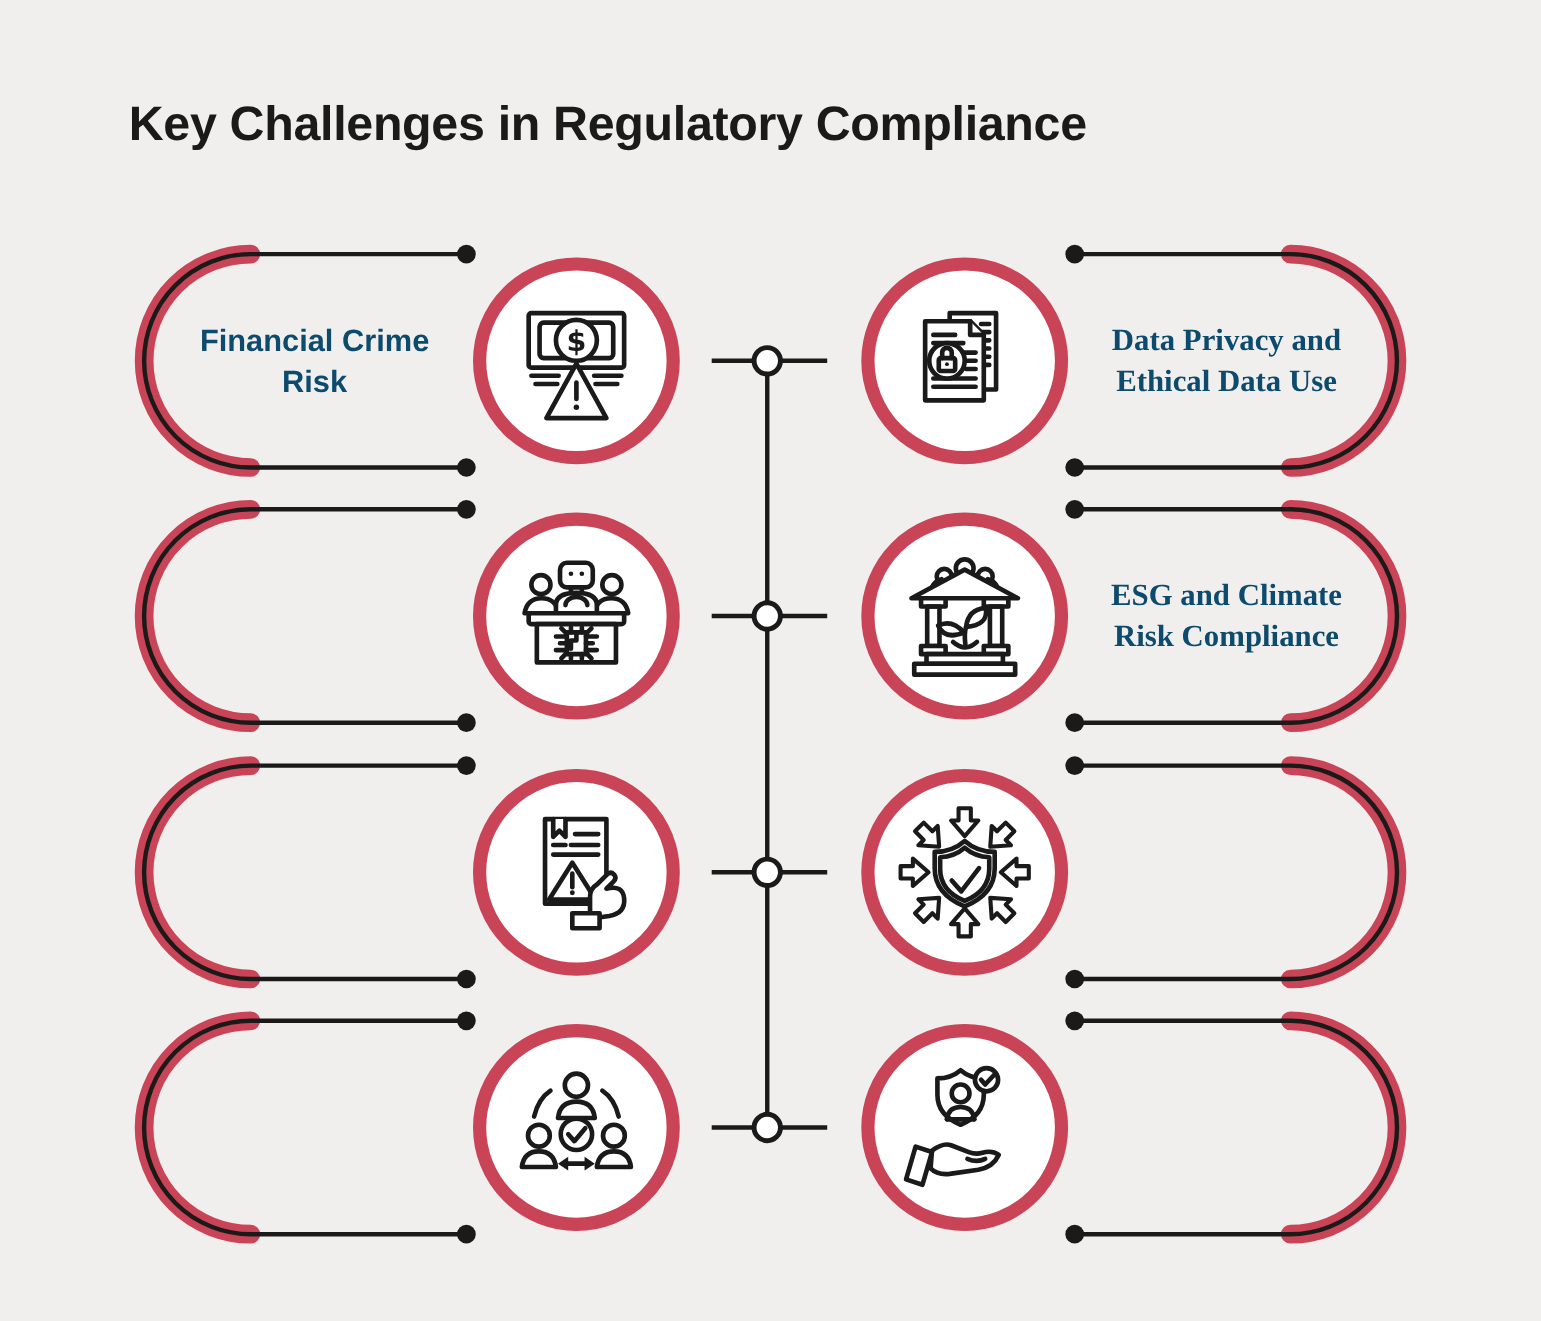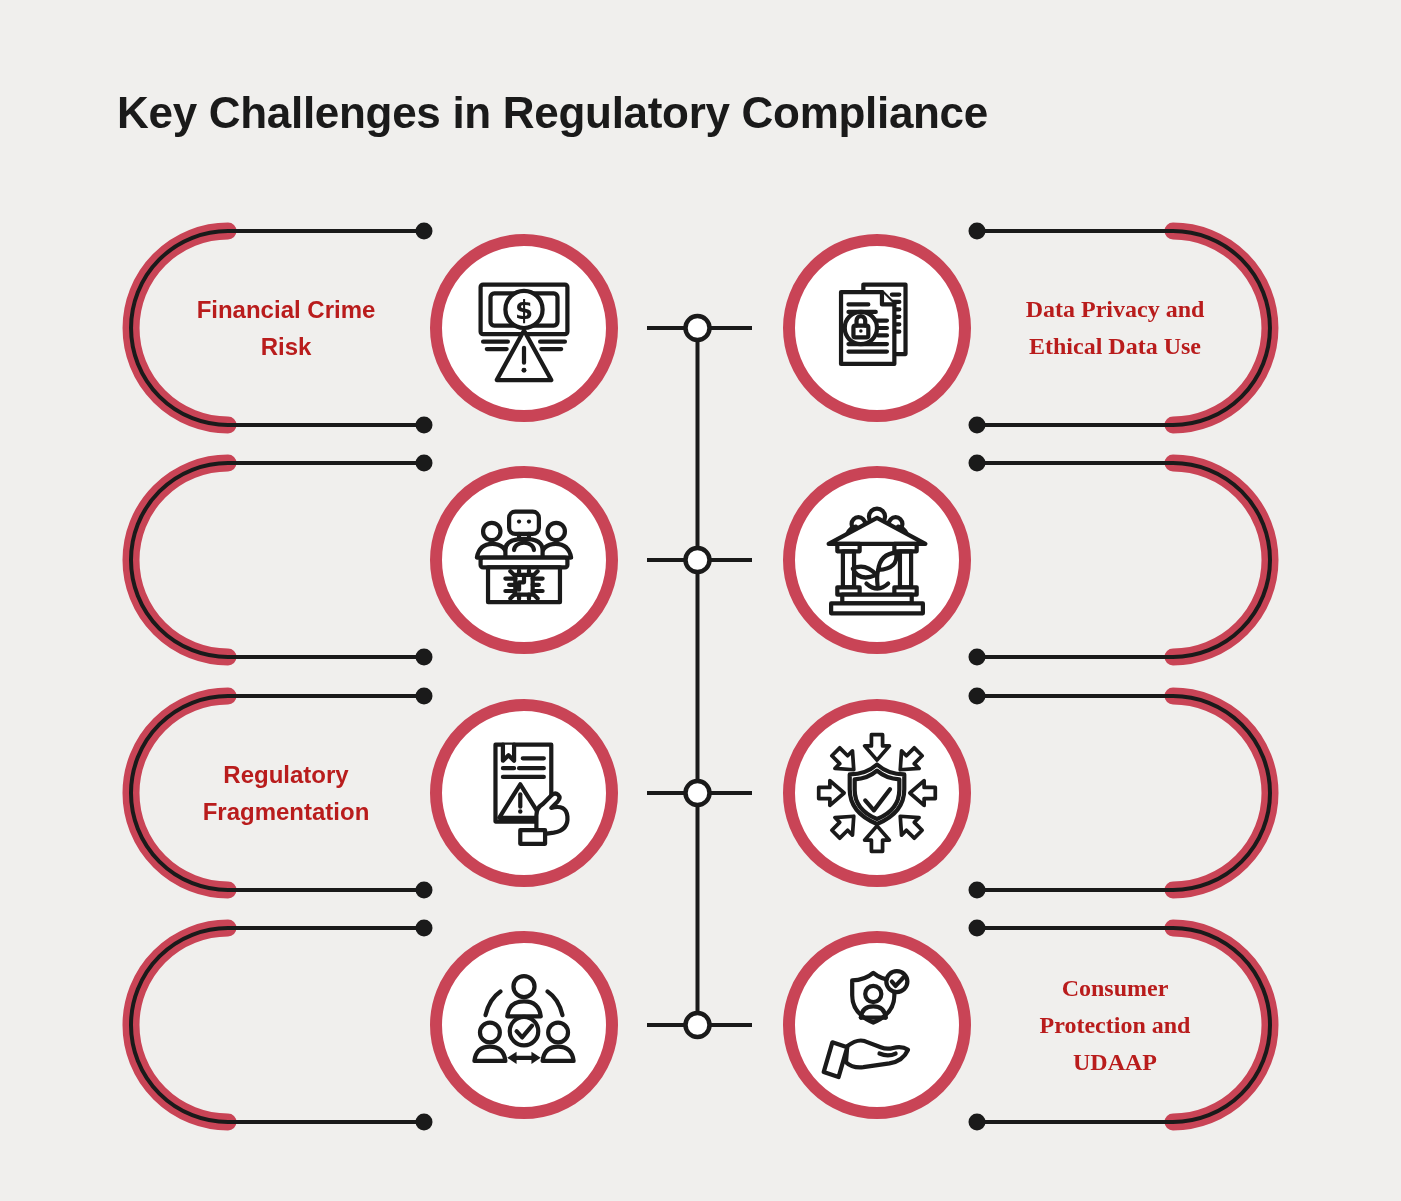--- a/index.html
+++ b/index.html
@@ -41,24 +41,24 @@
   .node{fill:#ffffff;stroke:var(--line);stroke-width:4.5;}
 
   .item-label{
     position:absolute;
     width:280px;
     height:120px;
     display:flex;
     align-items:center;
     justify-content:center;
     text-align:center;
-    font-size:24px;
+    font-size:28px;
     line-height:37px;
     font-weight:600;
-    color:#b91c1c;
+    color:#0c4a6e;
     white-space:pre-line;
   }
   .item-label.l{left:146px;}
   .item-label.r{left:975px;font-family:Liberation Serif, serif;}
 
   .icon-art{
     position:absolute;
     width:124px;
     height:124px;
   }
@@ -290,21 +290,18 @@
       <circle class="knock" cx="66" cy="15" r="8.5"></circle>
       <path d="M62 15 l3 3.5 6.5 -7"></path>
       <path class="knock" d="M26 67 q8 -6 14 -4 l13 5 q5 2 10 0.5 q7 -2 12 1.5 q-4 9 -15 11 l-21 3 q-9 1 -14 -4 z"></path>
       <path d="M52 73 q7 3 13 0"></path>
       <path class="knock" d="M14 64 l12 4 -7 24 -12 -4 z"></path>
     </g>
   </svg>
 
   <div class="item-label l" style="top:268px">Financial Crime
 Risk</div>
-  <div class="item-label l" style="top:733px">Regulatory
-Fragmentation</div>
   <div class="item-label r" style="top:268px">Data Privacy and
 Ethical Data Use</div>
-  <div class="item-label r" style="top:965px">Consumer
-Protection and
-UDAAP</div>
+  <div class="item-label r" style="top:500px">ESG and Climate
+Risk Compliance</div>
 
 </div>
 
 </body></html>

